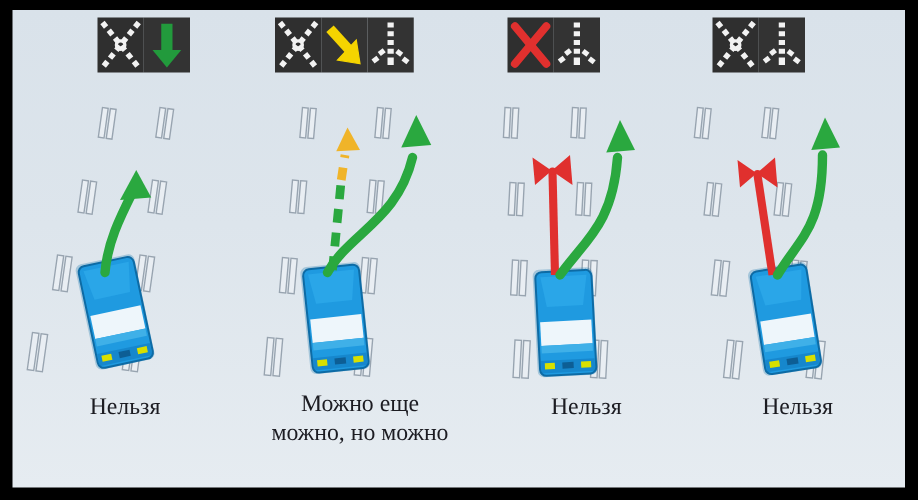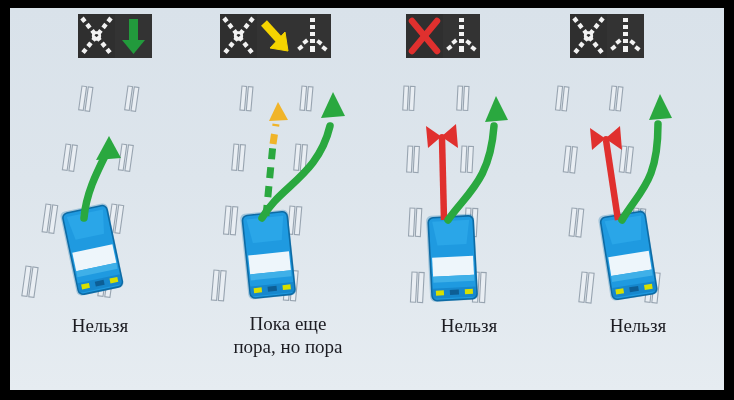--- a/index.html
+++ b/index.html
@@ -197,22 +197,22 @@
         <polygon points="88,94 79,113 98,112" fill="#f0b429"></polygon>
       </g>
 
       <g>
         <path d="M72 210 C 90 178, 128 168, 140 118" fill="none" stroke="#2aa83f" stroke-width="7.5" stroke-linecap="round"></path>
         <polygon points="143,84 131,110 155,108" fill="#2aa83f"></polygon>
       </g>
     </svg>
 
     <div class="cap" style="top:304px">
-      <div>Пока еще</div>
-      <div>пора, но пора</div>
+      <div>Можно еще</div>
+      <div>можно, но можно</div>
     </div>
   </div>
 
   <div class="panel" style="left:376px;width:166px">
 
     <div class="sign" style="left:20px">
       <div class="sgbox">
         <svg width="37" height="44" viewBox="0 0 37 44">
           <g stroke="#e0302e" stroke-width="6.5" stroke-linecap="round">
             <line x1="6" y1="7" x2="31" y2="37"></line>

